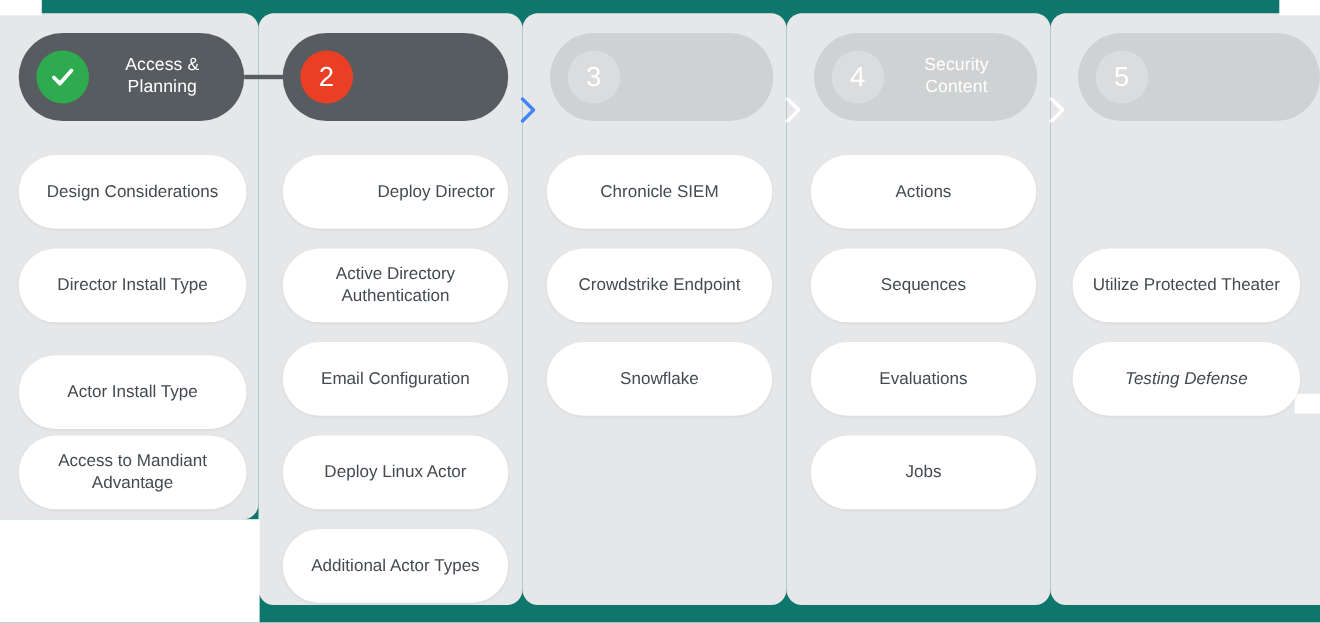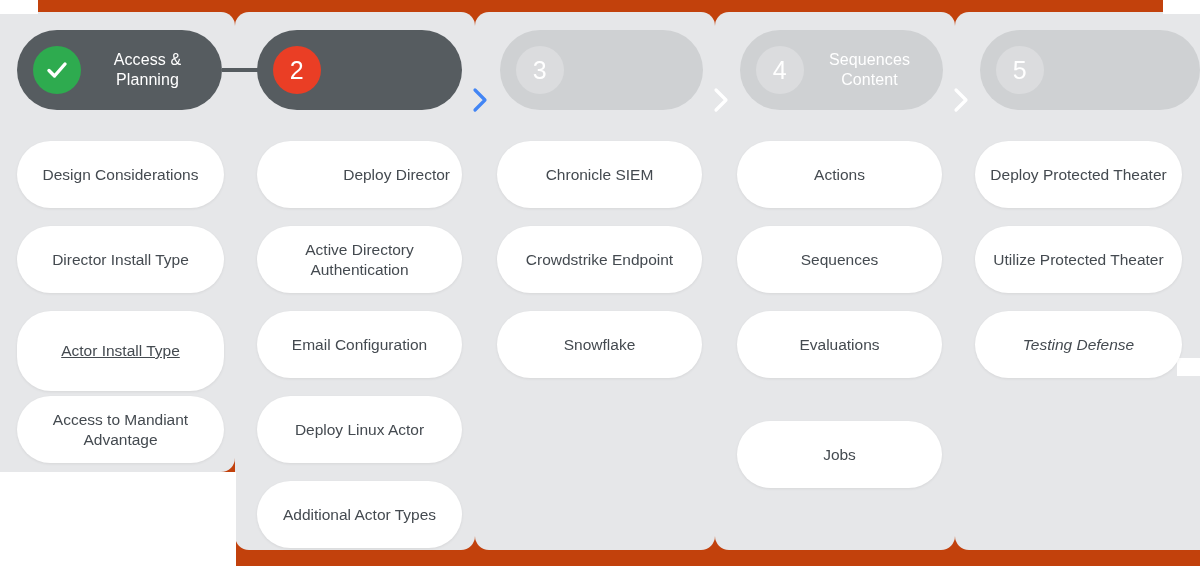--- a/index.html
+++ b/index.html
@@ -12,21 +12,21 @@
     height: 566px;
     overflow: hidden;
     font-family: "Liberation Sans", sans-serif;
     -webkit-font-smoothing: antialiased;
   }
 
   #stage {
     position: relative;
     width: 1200px;
     height: 566px;
-    background: #c2410c;
+    background: #0f766e;
   }
 
   
   .col-bg {
     position: absolute;
     background: #e6e7e9;
     border-radius: 14px;
   }
 
   
@@ -162,39 +162,39 @@
     <div class="step upcoming" style="left:500px; width:203px;">
       <div class="step-badge badge-gray">3</div>
     </div>
 
     <svg class="chev" style="left:711px;" viewBox="0 0 20 28" aria-hidden="true">
       <path d="M5 4 L15 14 L5 24" fill="none" stroke="#ffffff" stroke-width="3.2" stroke-linecap="round" stroke-linejoin="round"></path>
     </svg>
 
     <div class="step upcoming" style="left:740px; width:203px;">
       <div class="step-badge badge-gray">4</div>
-      <div class="step-label">Sequences Content</div>
+      <div class="step-label">Security Content</div>
     </div>
 
     <svg class="chev" style="left:951px;" viewBox="0 0 20 28" aria-hidden="true">
       <path d="M5 4 L15 14 L5 24" fill="none" stroke="#ffffff" stroke-width="3.2" stroke-linecap="round" stroke-linejoin="round"></path>
     </svg>
 
     <div class="step upcoming" style="left:980px; width:220px;">
       <div class="step-badge badge-gray">5</div>
     </div>
   </div>
 
   <div class="card" style="left:17px; top:141px; width:207px; height:67px;">
     <span>Design Considerations</span>
   </div>
   <div class="card" style="left:17px; top:226px; width:207px; height:67px;">
     <span>Director Install Type</span>
   </div>
-  <div class="card" style="left:17px; top:311px; width:207px; height:80px;text-decoration:underline;">
+  <div class="card" style="left:17px; top:323px; width:207px; height:67px;">
     <span>Actor Install Type</span>
   </div>
   <div class="card" style="left:17px; top:396px; width:207px; height:67px;">
     <span>Access to Mandiant Advantage</span>
   </div>
 
   <div class="card" style="left:257px; top:141px; width:205px; height:67px;justify-content:flex-end;">
     <span>Deploy Director</span>
   </div>
   <div class="card" style="left:257px; top:226px; width:205px; height:67px;">
@@ -222,27 +222,24 @@
 
   <div class="card" style="left:737px; top:141px; width:205px; height:67px;">
     <span>Actions</span>
   </div>
   <div class="card" style="left:737px; top:226px; width:205px; height:67px;text-align:center;">
     <span>Sequences</span>
   </div>
   <div class="card" style="left:737px; top:311px; width:205px; height:67px;">
     <span>Evaluations</span>
   </div>
-  <div class="card" style="left:737px; top:396px; width:205px; height:67px;margin-top:25px;">
+  <div class="card" style="left:737px; top:396px; width:205px; height:67px;">
     <span>Jobs</span>
   </div>
 
-  <div class="card" style="left:975px; top:141px; width:207px; height:67px;">
-    <span>Deploy Protected Theater</span>
-  </div>
   <div class="card" style="left:975px; top:226px; width:207px; height:67px;">
     <span>Utilize Protected Theater</span>
   </div>
   <div class="card" style="left:975px; top:311px; width:207px; height:67px;font-style:italic;">
     <span>Testing Defense</span>
   </div>
 
 </div>
 
 </body></html>

